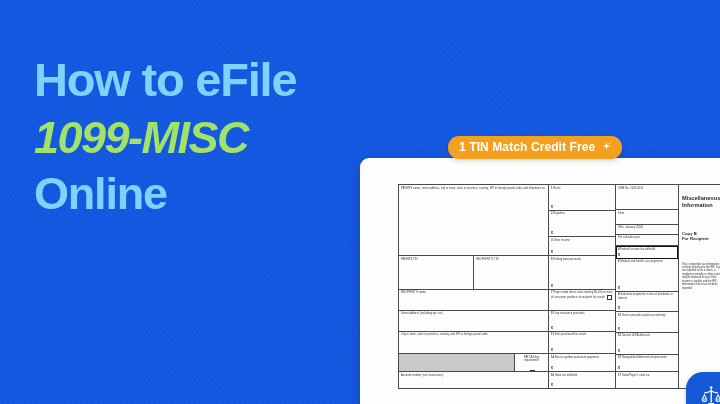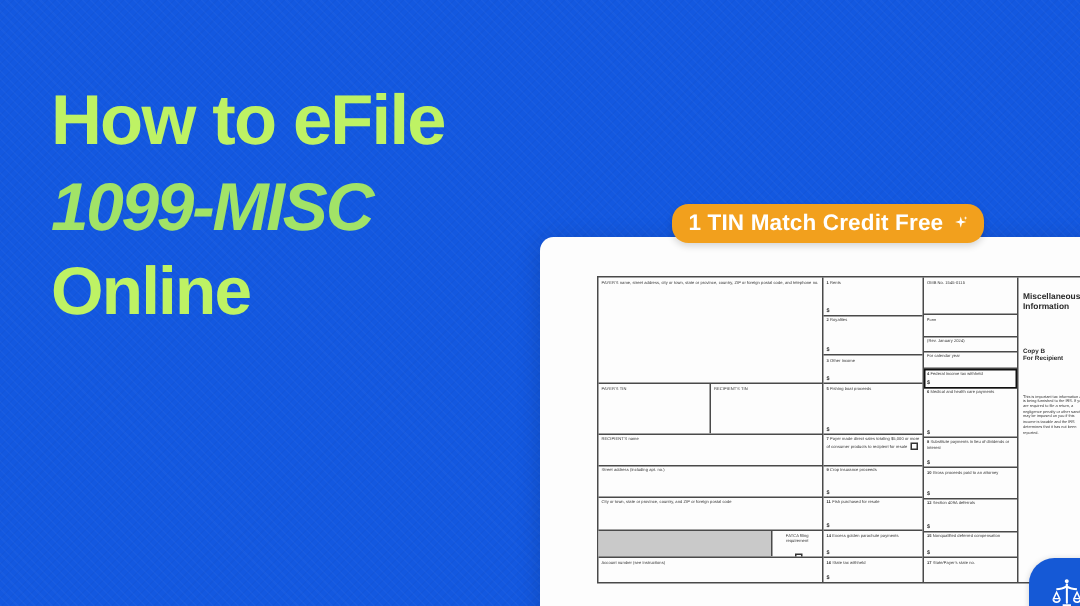--- a/index.html
+++ b/index.html
@@ -19,21 +19,21 @@
       repeating-linear-gradient(-45deg, rgba(0,0,0,.022) 0 1px, rgba(0,0,0,0) 1px 4px);
     pointer-events:none;
   }
 
   
   #headline{
     position:absolute;left:34px;top:56px;width:360px;
     z-index:5;
   }
   .h-line{
-    color:#bef264;font-weight:bold;letter-spacing:-1.2px;
+    color:#7dd3fc;font-weight:bold;letter-spacing:-1.2px;
     line-height:1.0;white-space:nowrap;
   }
   #line1{font-size:47px;margin-bottom:12px;}
   #line2{
     font-size:45px;font-style:italic;font-weight:bold;
     color:#a2e367;letter-spacing:-1.5px;line-height:1.0;
     margin-bottom:11px;white-space:nowrap;
   }
   #line3{font-size:45px;margin-bottom:0;}
   #subtitle{
@@ -42,21 +42,21 @@
     letter-spacing:-0.5px;white-space:nowrap;
     text-shadow:0 1px 2px rgba(0,0,0,.10);
   }
 
   
   #badge{
     position:absolute;left:448px;top:136px;z-index:40;
     background:#f2a01d;color:#ffffff;
     border-radius:11px;
     padding:4px 11px 5px 11px;
-    font-size:15px;font-weight:bold;letter-spacing:.1px;
+    font-size:12px;font-weight:bold;letter-spacing:.1px;
     display:flex;align-items:flex-end;gap:7px;
     box-shadow:0 2px 5px rgba(0,0,0,.16);
     white-space:nowrap;
   }
   #badge .spark{display:block;}
 
   
   #card{
     position:absolute;left:360px;top:158px;width:372px;height:262px;
     background:#fdfdfd;border-radius:9px 0 0 0;

